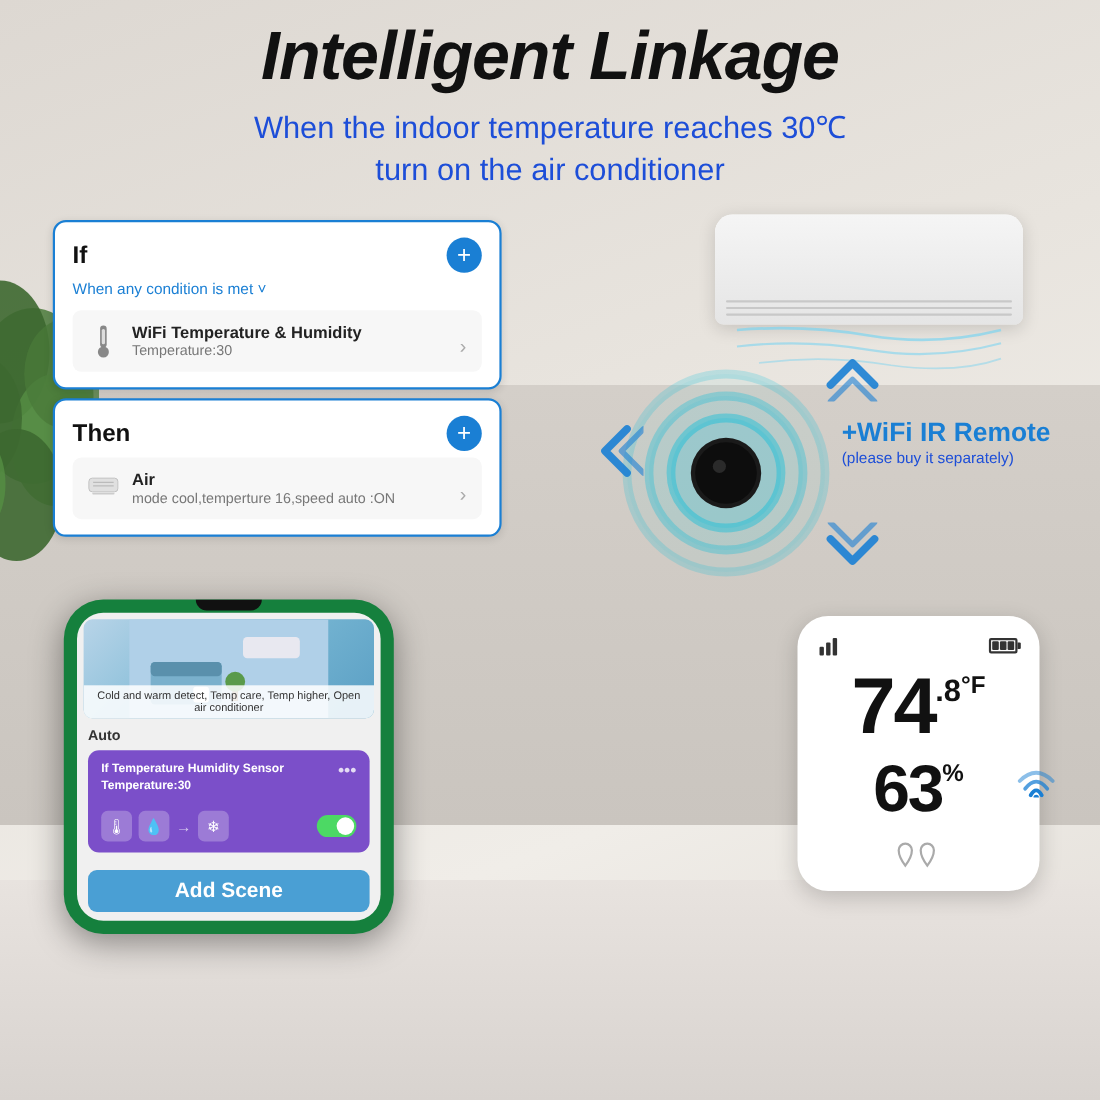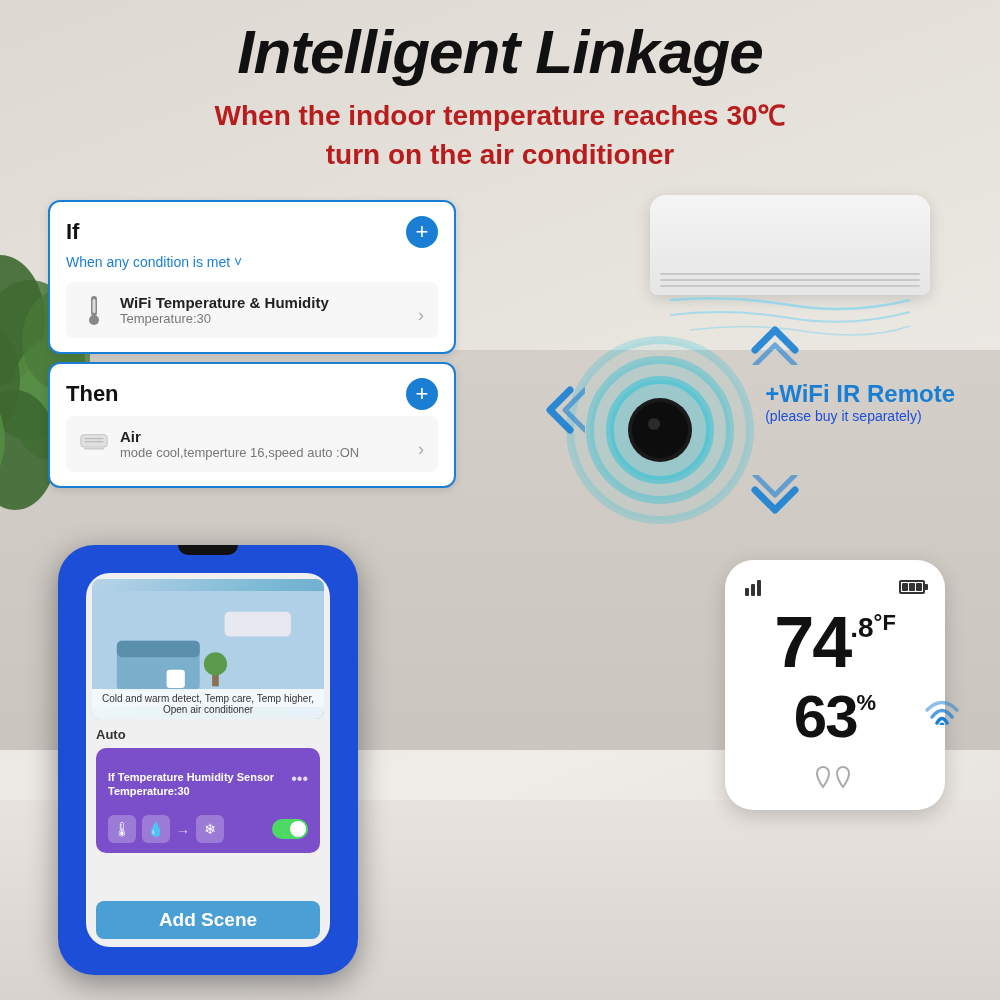--- a/index.html
+++ b/index.html
@@ -40,22 +40,22 @@
       font-size: 62px;
       font-weight: 900;
       color: #111;
       letter-spacing: -1px;
       font-style: italic;
       line-height: 1.1;
     }
 
     .subtitle {
       font-size: 28px;
-      font-weight: 700;
-      color: #b91c1c;
+      font-weight: 400;
+      color: #1d4ed8;
       margin-top: 10px;
       line-height: 1.4;
     }
 
     
     .left-panel {
       position: absolute;
       left: 48px;
       top: 200px;
       width: 408px;
@@ -147,27 +147,27 @@
       color: #aaa;
       font-size: 18px;
     }
 
     
     .phone-mockup {
       position: absolute;
       left: 58px;
       top: 545px;
       width: 300px;
-      height: 430px;
-      background: #1d4ed8;
+      height: 304px;
+      background: #15803d;
       border-radius: 36px;
       z-index: 15;
       box-shadow: 0 8px 30px rgba(0,0,0,0.4);
       overflow: hidden;
-      padding: 28px;
+      padding: 12px;
     }
 
     .phone-screen {
       background: #f0f0f0;
       border-radius: 24px;
       height: 100%;
       overflow: hidden;
       display: flex;
       flex-direction: column;
     }
@@ -510,21 +510,21 @@
 
         <rect x="90" y="95" width="22" height="22" rx="4" fill="white"></rect>
       </svg>
       <div class="phone-img-overlay" style="font-size:10px; text-align:center; padding:4px 6px;">Cold and warm detect, Temp care, Temp higher,
 Open air conditioner</div>
     </div>
 
     <div class="phone-content">
       <div class="auto-label">Auto</div>
       <div class="automation-card">
-        <div style="display:flex; justify-content:center; align-items:start;margin-top:12px;">
+        <div style="display:flex; justify-content:center; align-items:start;">
           <div class="automation-title" style="white-space:pre-line;">If Temperature Humidity Sensor
 Temperature:30</div>
           <div class="three-dots">•••</div>
         </div>
         <div class="automation-icons-row">
           <div class="mini-icon">🌡</div>
           <div class="mini-icon">💧</div>
           <div class="arrow-icon">→</div>
           <div class="mini-icon">❄</div>
           <div class="toggle-on"></div>

